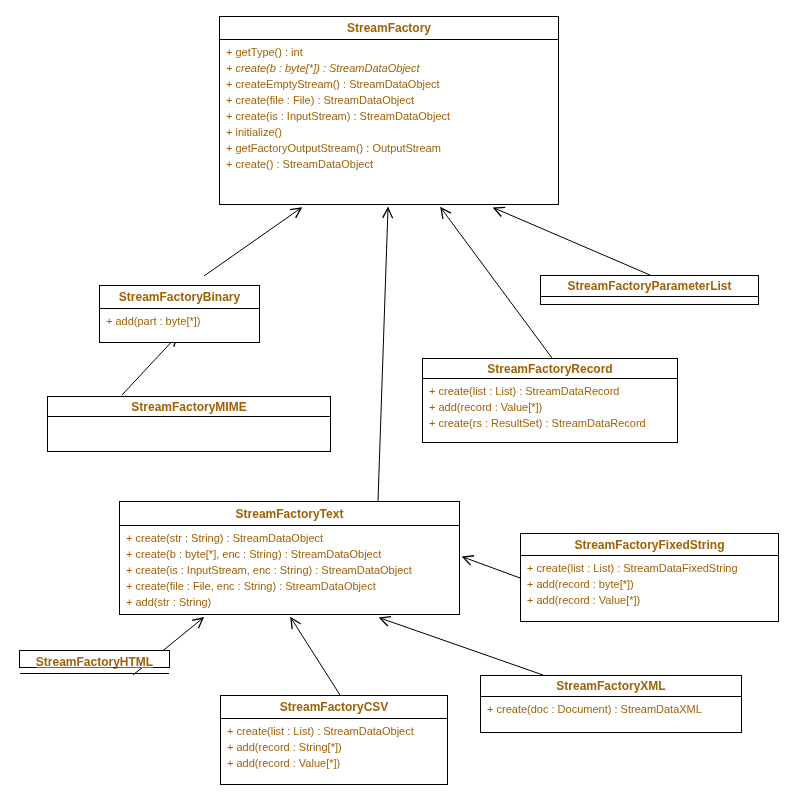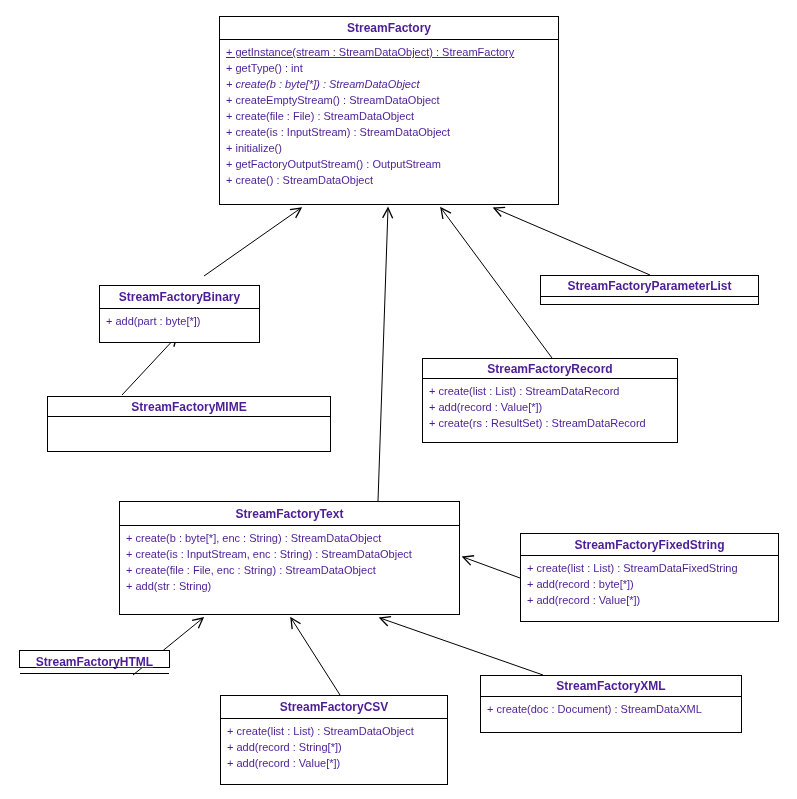--- a/index.html
+++ b/index.html
@@ -22,21 +22,21 @@
     width: 797px;
     height: 799px;
   }
   .uml-class {
     position: absolute;
     box-sizing: border-box;
     background: #ffffff;
     border: 1px solid #000000;
     display: flex;
     flex-direction: column;
-    color: #4c1d95;
+    color: #a16207;
   }
   .uml-title {
     flex: 0 0 auto;
     border-bottom: 1px solid #000000;
     display: flex;
     align-items: center;
     justify-content: center;
     font-weight: bold;
     font-size: 12px;
     white-space: nowrap;
@@ -73,21 +73,20 @@
       <line x1="122" y1="395" x2="177" y2="336" class="edge" marker-end="url(#arrowOpen)"></line>
       <line x1="133" y1="675" x2="203" y2="618" class="edge" marker-end="url(#arrowOpen)"></line>
       <line x1="340" y1="695" x2="291" y2="618" class="edge" marker-end="url(#arrowOpen)"></line>
       <line x1="543" y1="675" x2="380" y2="618" class="edge" marker-end="url(#arrowOpen)"></line>
       <line x1="520" y1="578" x2="463" y2="557" class="edge" marker-end="url(#arrowOpen)"></line>
     </svg>
 
 <div class="uml-class" style="left: 219px; top: 16px; width: 340px; height: 189px;">
       <div class="uml-title" style="height: 22px;">StreamFactory</div>
       <div class="uml-methods">
-        <div class="uml-method underline">+ getInstance(stream : StreamDataObject) : StreamFactory</div>
         <div class="uml-method">+ getType() : int</div>
         <div class="uml-method italic">+ create(b : byte[*]) : StreamDataObject</div>
         <div class="uml-method">+ createEmptyStream() : StreamDataObject</div>
         <div class="uml-method">+ create(file : File) : StreamDataObject</div>
         <div class="uml-method">+ create(is : InputStream) : StreamDataObject</div>
         <div class="uml-method">+ initialize()</div>
         <div class="uml-method">+ getFactoryOutputStream() : OutputStream</div>
         <div class="uml-method">+ create() : StreamDataObject</div>
       </div>
     </div>
@@ -108,20 +107,21 @@
       <div class="uml-title" style="height: 19px;">StreamFactoryRecord</div>
       <div class="uml-methods">
         <div class="uml-method">+ create(list : List) : StreamDataRecord</div>
         <div class="uml-method">+ add(record : Value[*])</div>
         <div class="uml-method">+ create(rs : ResultSet) : StreamDataRecord</div>
       </div>
     </div>
     <div class="uml-class" style="left: 119px; top: 501px; width: 341px; height: 114px;">
       <div class="uml-title" style="height: 23px;">StreamFactoryText</div>
       <div class="uml-methods">
+        <div class="uml-method">+ create(str : String) : StreamDataObject</div>
         <div class="uml-method">+ create(b : byte[*], enc : String) : StreamDataObject</div>
         <div class="uml-method">+ create(is : InputStream, enc : String) : StreamDataObject</div>
         <div class="uml-method">+ create(file : File, enc : String) : StreamDataObject</div>
         <div class="uml-method">+ add(str : String)</div>
       </div>
     </div>
     <div class="uml-class" style="left: 520px; top: 533px; width: 259px; height: 89px;">
       <div class="uml-title" style="height: 21px;">StreamFactoryFixedString</div>
       <div class="uml-methods">
         <div class="uml-method">+ create(list : List) : StreamDataFixedString</div>

